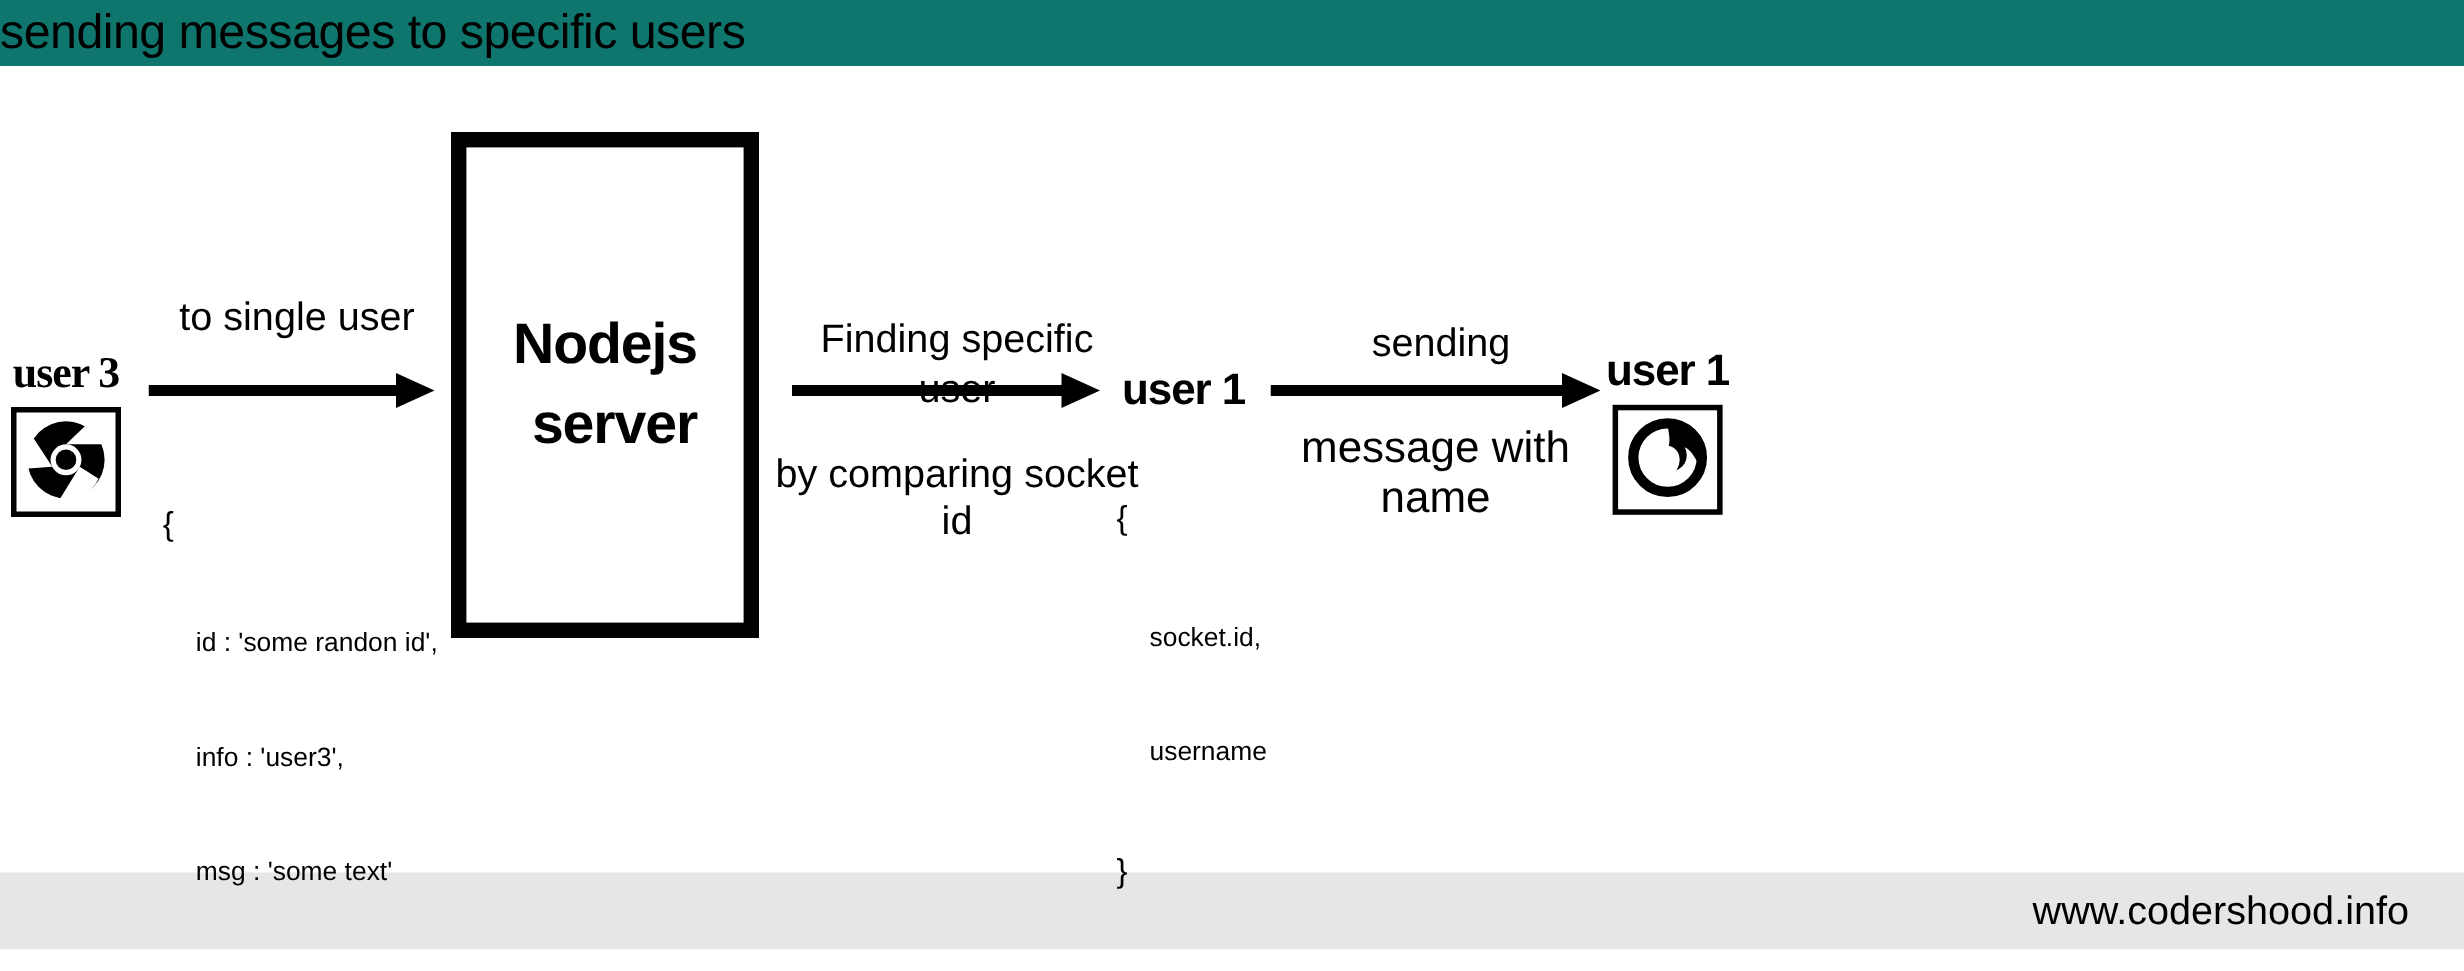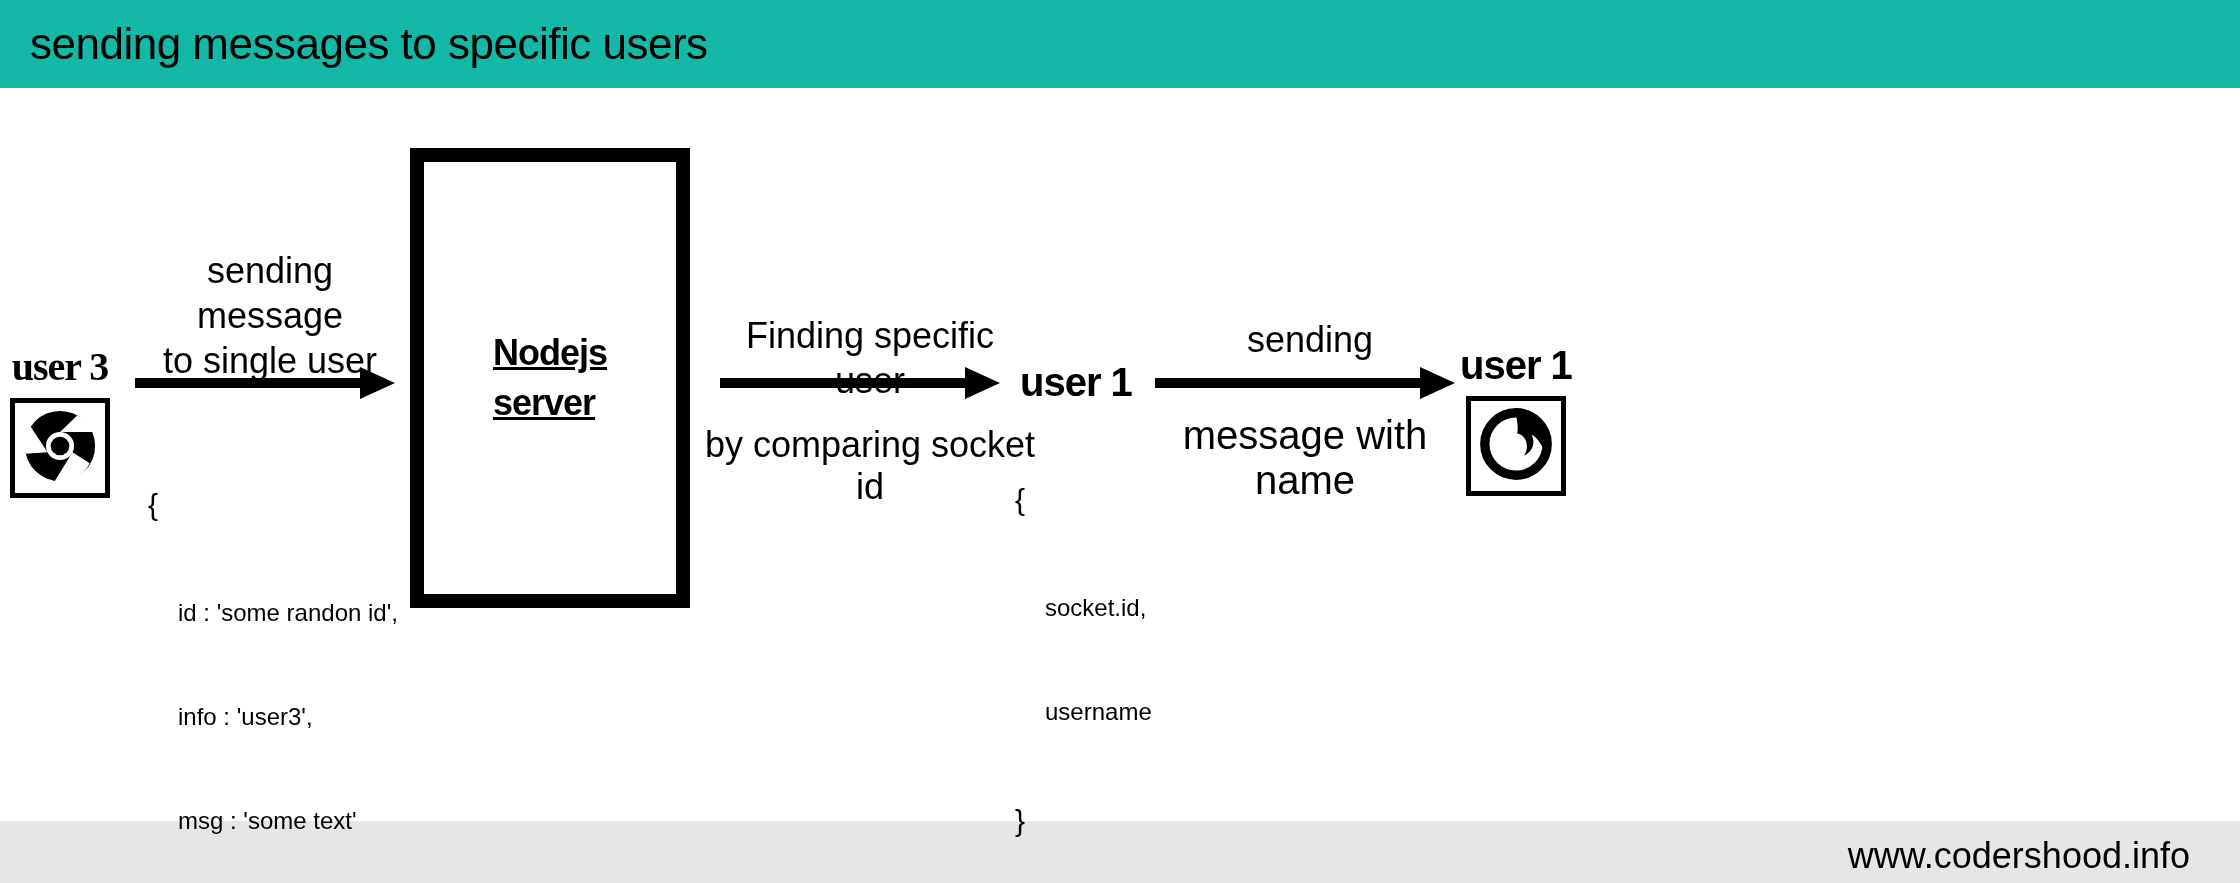--- a/index.html
+++ b/index.html
@@ -1,29 +1,29 @@
 <!DOCTYPE html>
 <html><head>
 <meta charset="utf-8">
 <style>
   * { box-sizing: border-box; margin: 0; padding: 0; }
   html, body { width: 2240px; height: 883px; font-family: "Segoe UI", "Helvetica Neue", Arial, sans-serif; background: #fff; color: #000; }
-  .header { background: #14b8a6; width: 100%; height: 88px; display: flex; align-items: center; padding-left: 30px; }
+  .header { background: #0f766e; width: 100%; height: 60px; display: flex; align-items: center; }
   .header-title { font-size: 44px; font-weight: 300; letter-spacing: -0.5px; }
   .canvas { position: relative; width: 100%; height: 733px; background: #fff; }
   .footer { background: #e6e6e6; width: 100%; height: 70px; display: flex; align-items: center; justify-content: flex-end; padding-right: 50px; }
   .footer-text { font-size: 36px; font-weight: 400; }
 
   .user-block { position: absolute; text-align: center; }
   .user-label { font-size: 40px; font-weight: 900; letter-spacing: -1px; }
   .icon-box { border: 5px solid #000; width: 100px; height: 100px; margin: 8px auto 0; display: flex; align-items: center; justify-content: center; }
   .icon-box svg { width: 78px; height: 78px; }
 
   .server-box { position: absolute; border: 14px solid #000; width: 280px; height: 460px; display: flex; align-items: center; justify-content: center; }
-  .server-text { font-size: 36px; font-weight: 900; text-align: left; line-height: 1.4; letter-spacing: -1px; text-decoration: underline; }
+  .server-text { font-size: 52px; font-weight: 900; text-align: right; line-height: 1.4; letter-spacing: -1px; }
 
   .arrow { position: absolute; }
   .arrow svg { display: block; }
 
   .arrow-top-label { position: absolute; font-size: 36px; font-weight: 300; text-align: center; line-height: 1.25; }
   .arrow-bottom-label { position: absolute; font-size: 36px; font-weight: 300; text-align: center; }
 
   .payload { position: absolute; font-size: 24px; font-weight: 300; line-height: 1.45; white-space: pre; }
   .payload .brace { font-size: 30px; }
   .payload .line { padding-left: 30px; }
@@ -49,21 +49,21 @@
           <circle cx="50" cy="50" r="12" fill="#000"></circle>
           <path d="M50 32 L95 32 A45 45 0 0 0 72 11 Z" fill="#fff"></path>
           <path d="M66 58 L42 97 A45 45 0 0 0 88 72 Z" fill="#fff"></path>
           <path d="M34 58 L9 20 A45 45 0 0 0 6 60 Z" fill="#fff"></path>
         </svg>
       </span>
     </div>
   </div>
 
   <div class="arrow-top-label" style="left:130px; top:160px; width:280px;">
-    <span>sending message</span><br>
+    <br>
     <span>to single user</span>
   </div>
   <div class="arrow" style="left:135px; top:275px;">
     <svg width="260" height="40" viewBox="0 0 260 40">
       <line x1="0" y1="20" x2="230" y2="20" stroke="#000" stroke-width="10"></line>
       <polygon points="225,4 260,20 225,36" fill="#000"></polygon>
     </svg>
   </div>
   <div class="payload" style="left:148px; top:325px;">
     <div class="brace">{</div>
@@ -81,21 +81,21 @@
     </div>
   </div>
 
   <div class="arrow-top-label" style="left:710px; top:225px; width:320px;">Finding specific user</div>
   <div class="arrow" style="left:720px; top:275px;">
     <svg width="280" height="40" viewBox="0 0 280 40">
       <line x1="0" y1="20" x2="250" y2="20" stroke="#000" stroke-width="10"></line>
       <polygon points="245,4 280,20 245,36" fill="#000"></polygon>
     </svg>
   </div>
-  <div class="arrow-bottom-label" style="left:700px; top:336px; width:340px;">by comparing socket id</div>
+  <div class="arrow-bottom-label" style="left:700px; top:350px; width:340px;">by comparing socket id</div>
 
   <div class="mid-user-label" style="left:1020px; top:272px;">user 1</div>
   <div class="payload" style="left:1015px; top:320px;">
     <div class="brace">{</div>
     <div class="line">socket.id,</div>
     <div class="line">username</div>
     <div class="brace">}</div>
   </div>
 
   <div class="arrow-top-label" style="left:1170px; top:229px; width:280px;">sending</div>

